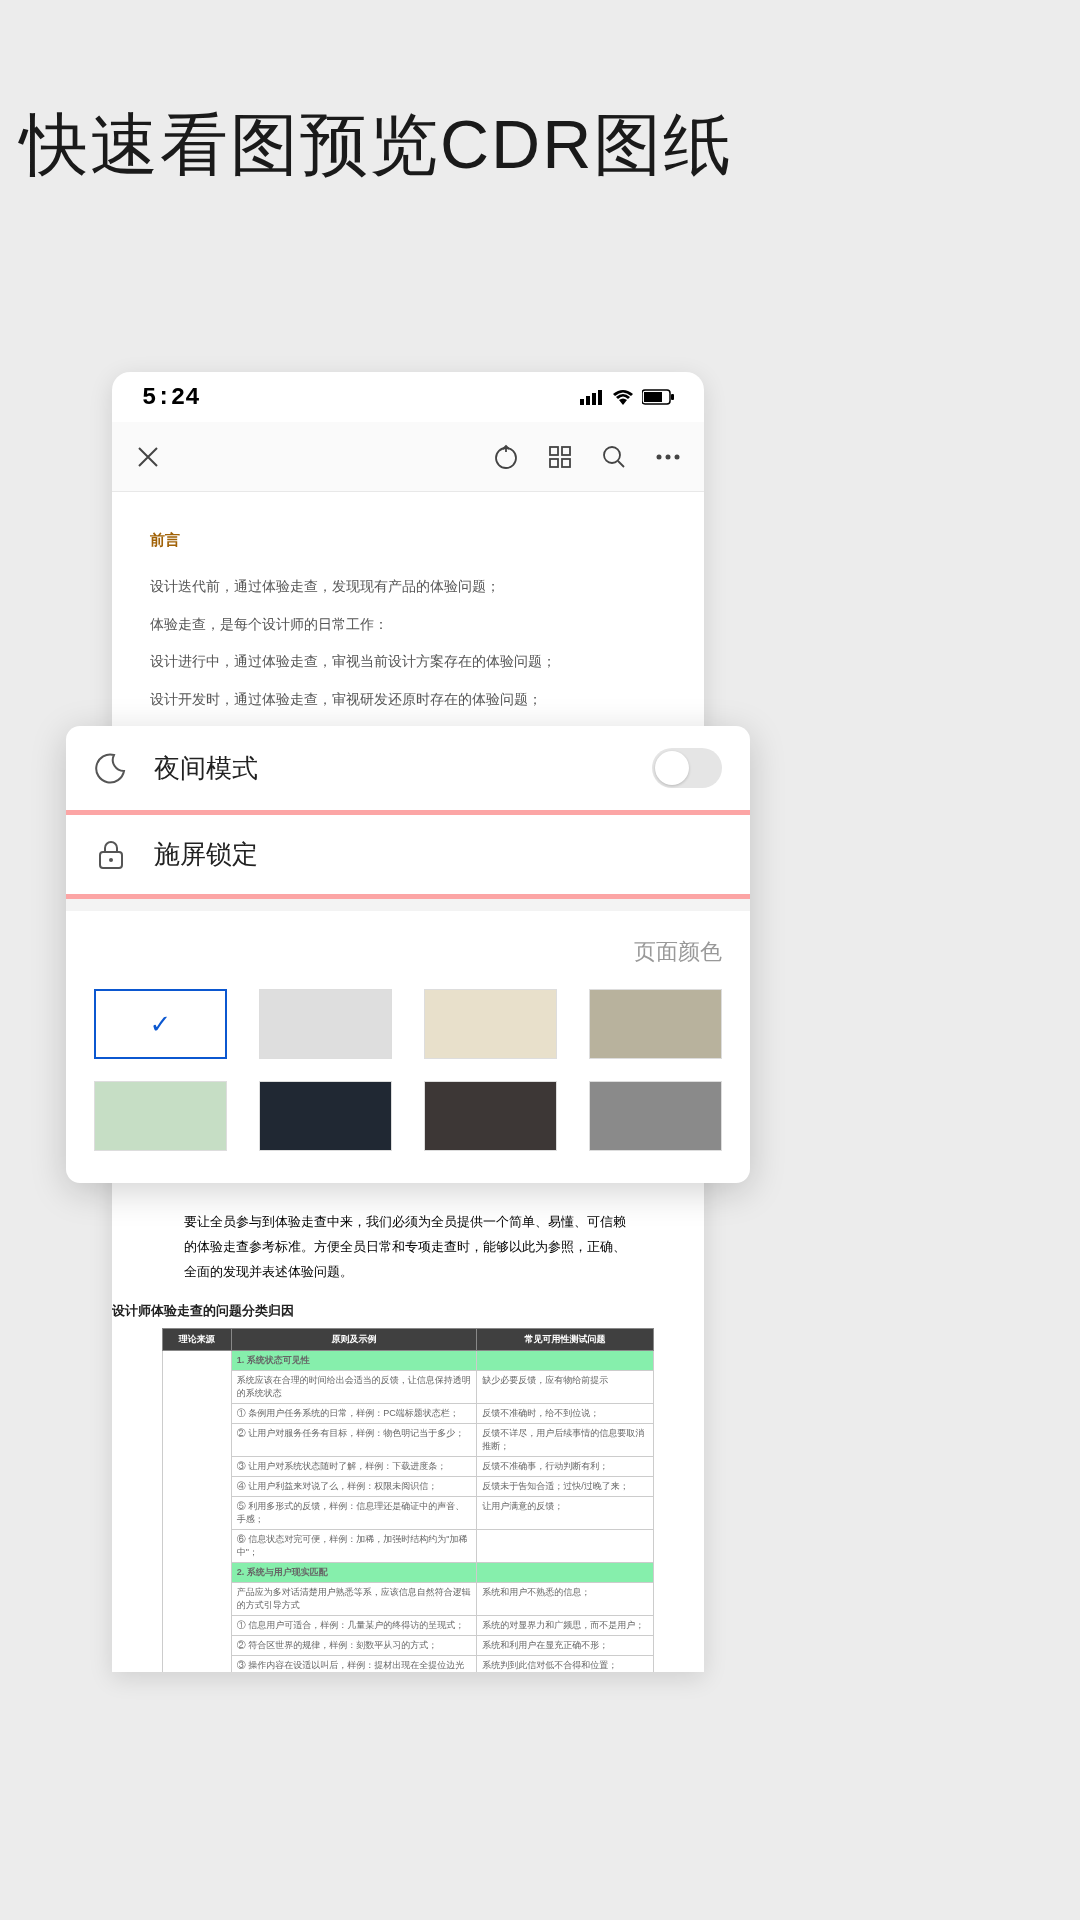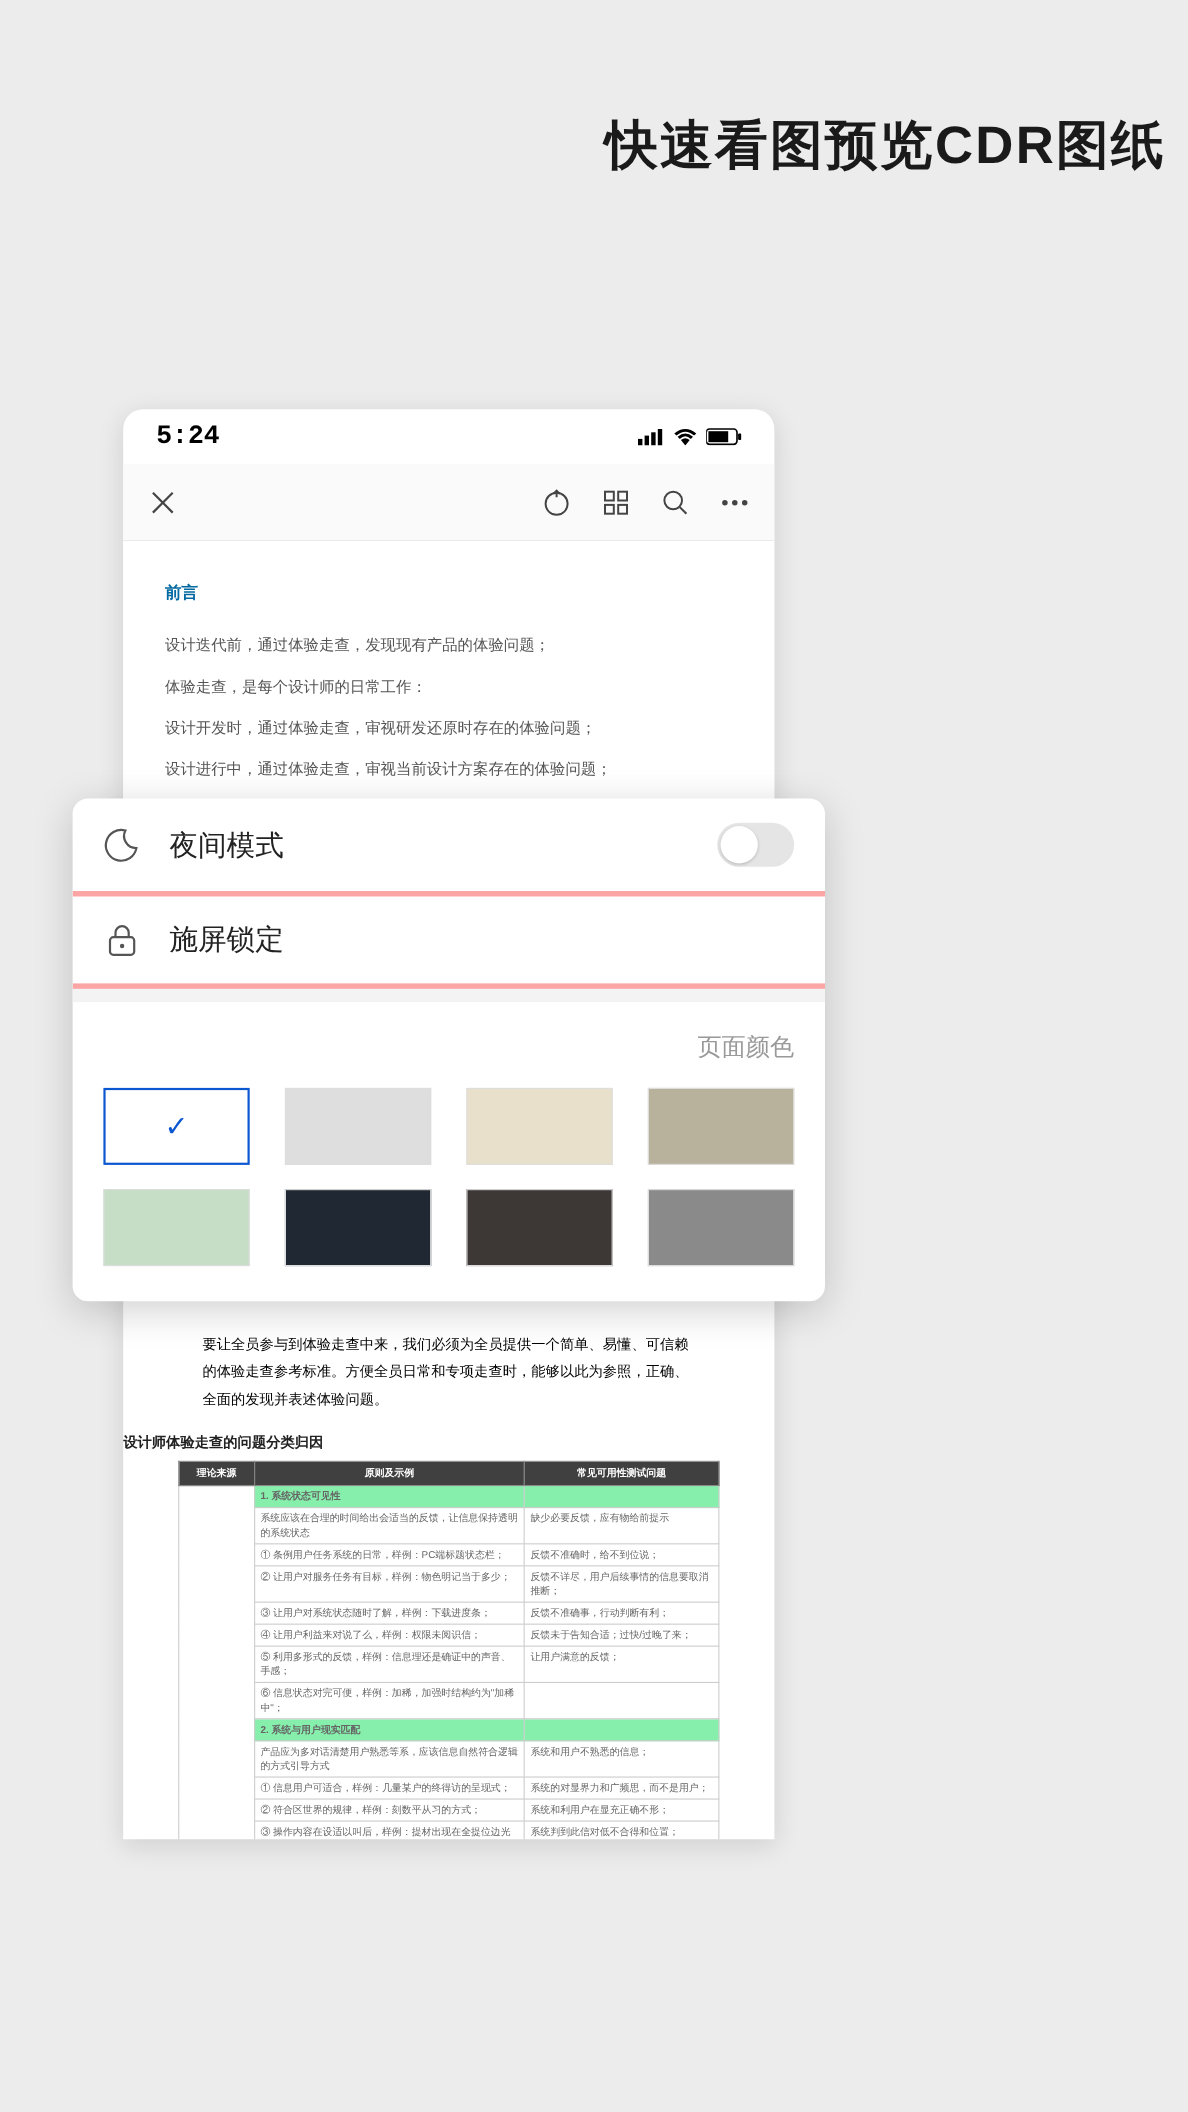--- a/index.html
+++ b/index.html
@@ -5,23 +5,23 @@
     * { margin: 0; padding: 0; box-sizing: border-box; }
     body {
       width: 1080px;
       height: 1920px;
       background: #ececec;
       font-family: -apple-system, "PingFang SC", "Microsoft YaHei", sans-serif;
       overflow: hidden;
       position: relative;
     }
     .hero-title {
-      text-align: right;
-      font-size: 48px;
-      font-weight: 700;
+      text-align: left;
+      font-size: 68px;
+      font-weight: 400;
       color: #1a1a1a;
       padding: 100px 20px 60px;
       letter-spacing: 2px;
     }
     .phone-container {
       position: absolute;
       left: 112px;
       top: 372px;
       width: 592px;
       height: 1300px;
@@ -52,21 +52,21 @@
     .toolbar-left { flex: 1; }
     .toolbar-right { display: flex; gap: 26px; align-items: center; }
     .icon-btn { width: 28px; height: 28px; display: flex; align-items: center; justify-content: center; color: #444; }
     .document-body {
       padding: 30px 38px;
       font-size: 14px;
       color: #555;
       line-height: 2.4;
       background: #fff;
     }
-    .doc-h1 { font-size: 15px; font-weight: 700; color: #0369a1; margin-bottom: 12px; }
+    .doc-h1 { font-size: 15px; font-weight: 700; color: #a16207; margin-bottom: 12px; }
     .doc-p { margin-bottom: 4px; }
     .doc-continue {
       padding: 0 72px;
       font-size: 13px;
       color: #000000;
       line-height: 1.9;
     }
     .doc-table-title { text-align: left; font-weight: 700; font-size: 13px; margin: 18px 0 8px; color: #222; }
     .doc-table { width: 100%; border-collapse: collapse; font-size: 9px; }
     .doc-table th { background: #404040; color: #fff; padding: 4px; border: 1px solid #888; text-align: center; }
@@ -181,22 +181,22 @@
             <circle cx="21" cy="3" r="2.5" fill="#444"></circle>
           </svg>
       </div>
     </div>
   </div>
 
   <div class="document-body">
     <div class="doc-h1">前言</div>
     <div class="doc-p">设计迭代前，通过体验走查，发现现有产品的体验问题；</div>
     <div class="doc-p">体验走查，是每个设计师的日常工作：</div>
+    <div class="doc-p">设计进行中，通过体验走查，审视当前设计方案存在的体验问题；</div>
     <div class="doc-p">设计开发时，通过体验走查，审视研发还原时存在的体验问题；</div>
-    <div class="doc-p">设计进行中，通过体验走查，审视当前设计方案存在的体验问题；</div>
   </div>
 
   <div style="height:460px"></div>
 
   <div class="doc-continue">要让全员参与到体验走查中来，我们必须为全员提供一个简单、易懂、可信赖的体验走查参考标准。方便全员日常和专项走查时，能够以此为参照，正确、全面的发现并表述体验问题。</div>
   <div class="doc-table-title">设计师体验走查的问题分类归因</div>
   <div style="padding:0 50px">
   <table class="doc-table">
     <tbody>
           <tr>

